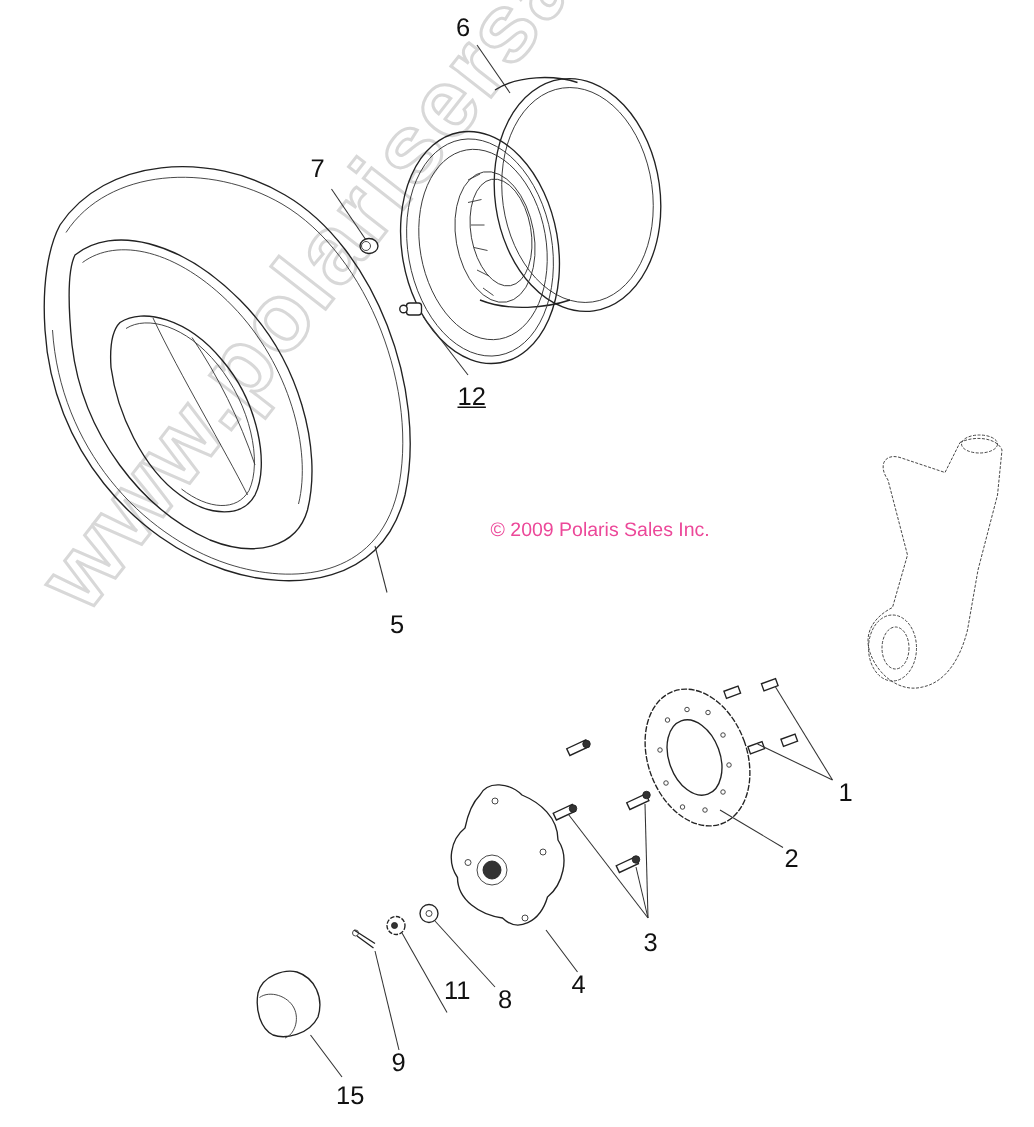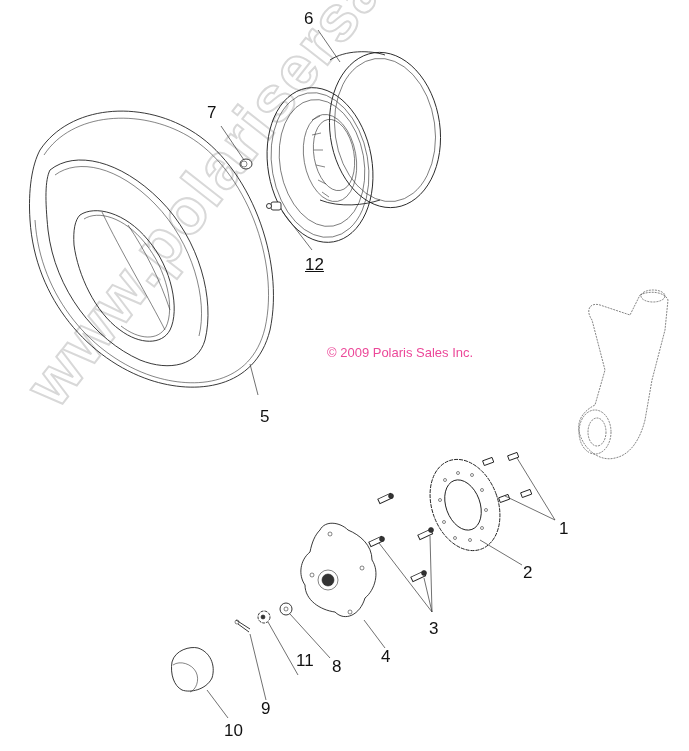--- a/index.html
+++ b/index.html
@@ -150,16 +150,16 @@
   <span class="callout" style="left:207px;top:104px;">7</span>
   <span class="callout" style="left:305px;top:256px;text-decoration:underline;">12</span>
   <span class="callout" style="left:260px;top:408px;">5</span>
   <span class="callout" style="left:559px;top:520px;">1</span>
   <span class="callout" style="left:523px;top:564px;">2</span>
   <span class="callout" style="left:429px;top:620px;">3</span>
   <span class="callout" style="left:381px;top:648px;">4</span>
   <span class="callout" style="left:332px;top:658px;">8</span>
   <span class="callout" style="left:296px;top:652px;">11</span>
   <span class="callout" style="left:261px;top:700px;">9</span>
-  <span class="callout" style="left:224px;top:722px;">10</span>
+  <span class="callout" style="left:224px;top:722px;">15</span>
 
   <span class="copyright">© 2009 Polaris Sales Inc.</span>
 </div>
 
 </body></html>

